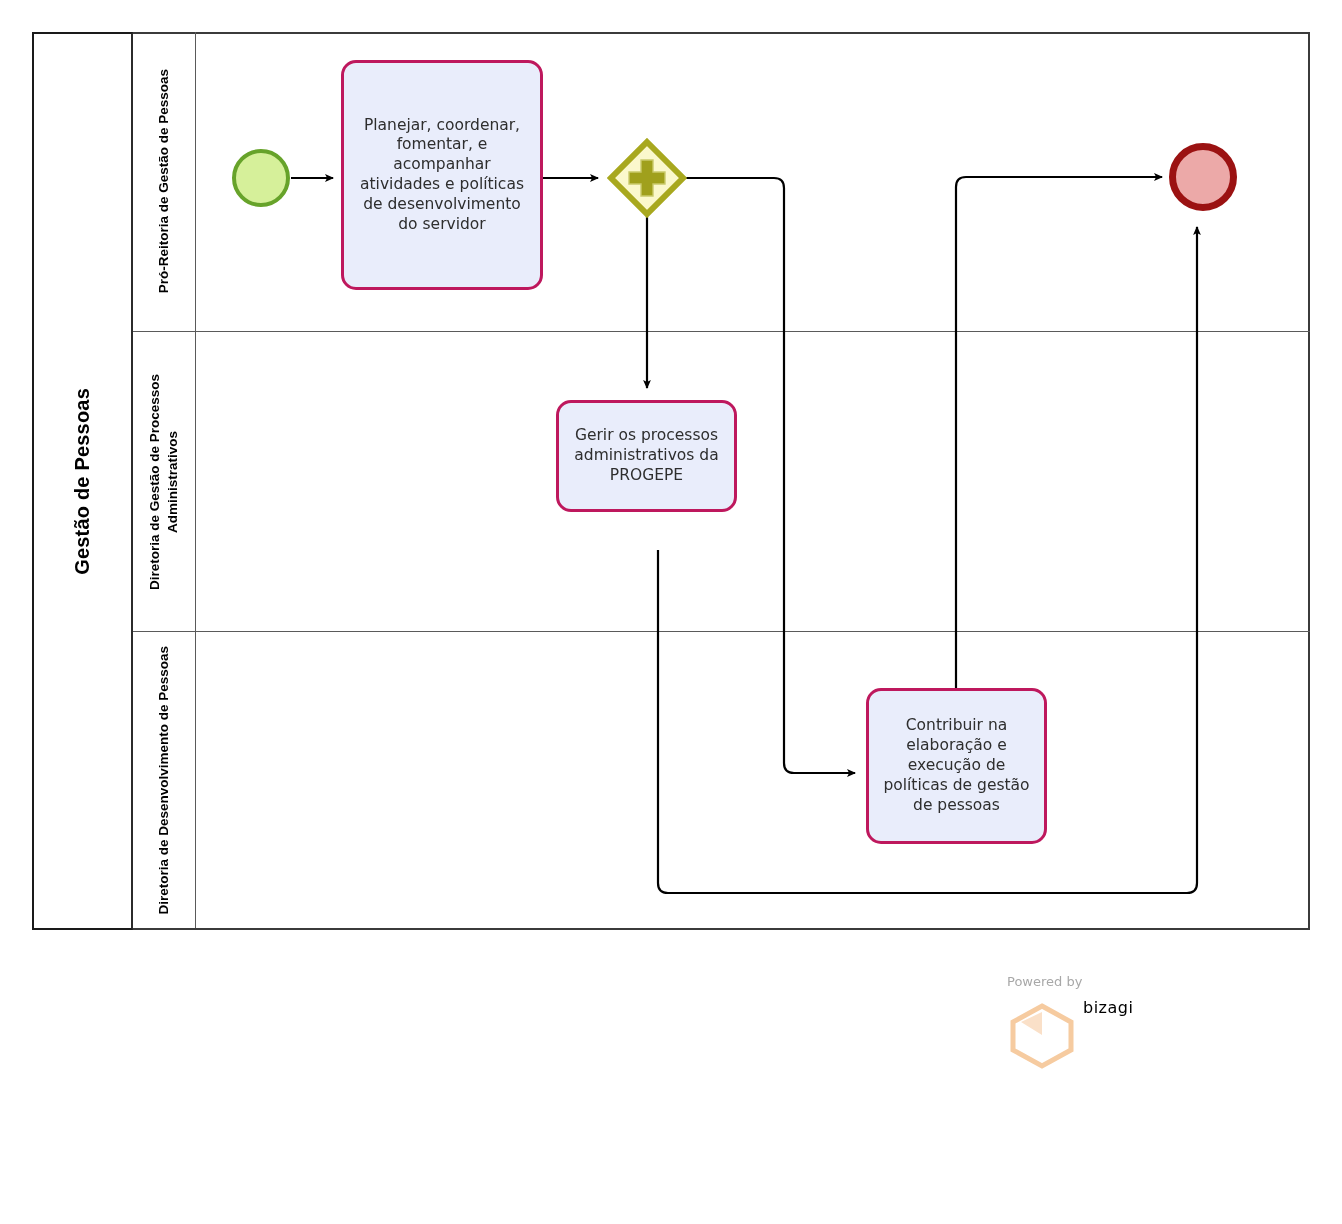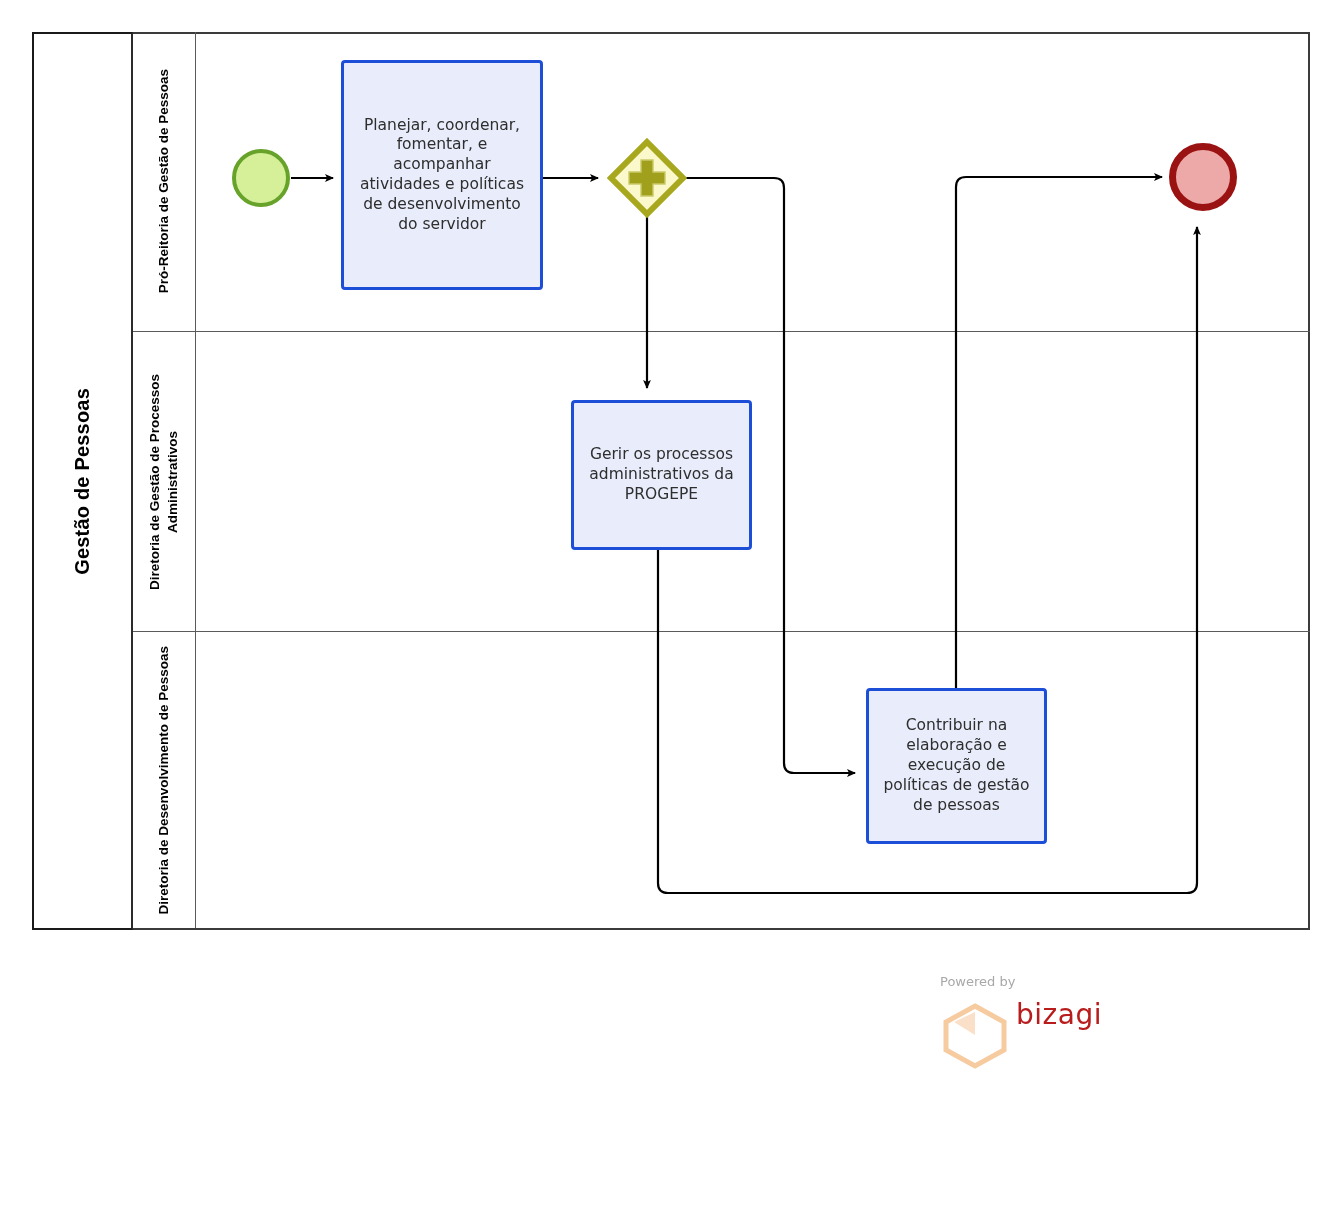--- a/index.html
+++ b/index.html
@@ -88,22 +88,22 @@
     color: #000000;
     line-height: 1.3;
     text-align: center;
     max-height: 100%;
   }
   
   .bpmn-task {
     position: absolute;
     box-sizing: border-box;
     background: #e9edfb;
-    border: 3px solid #1d4ed8;
-    border-radius: 4px;
+    border: 3px solid #be185d;
+    border-radius: 15px;
     display: flex;
     align-items: center;
     justify-content: center;
     padding: 4px 8px;
   }
   .bpmn-task span {
     font-size: 15.5px;
     line-height: 1.28;
     color: #2e2e2e;
     text-align: center;
@@ -121,40 +121,40 @@
   .event-end {
     background: #eca9a8;
     border: 7px solid #9b1212;
   }
   .gateway {
     position: absolute;
   }
   
   .watermark {
     position: absolute;
-    left: 940px;
+    left: 1007px;
     top: 974px;
     width: 260px;
     height: 96px;
     pointer-events: none;
   }
   .wm-powered {
     position: absolute;
     left: 0px;
     top: 0px;
     font-size: 13px;
     color: #a8a8a8;
     font-family: "DejaVu Sans", sans-serif;
   }
   .wm-bizagi {
     position: absolute;
     left: 76px;
     top: 24px;
-    font-size: 28px;
-    color: #b91c1c;
+    font-size: 16px;
+    color: #000000;
     letter-spacing: 0.5px;
     font-family: "DejaVu Sans", sans-serif;
   }
   .wm-modeler {
     position: absolute;
     left: 74px;
     top: 40px;
     font-size: 42px;
     color: #f6cba0;
     font-family: "DejaVu Sans", sans-serif;
@@ -220,21 +220,21 @@
     <span>Planejar, coordenar, fomentar, e acompanhar atividades e políticas de desenvolvimento do servidor</span>
   </div>
 
   <div class="gateway" style="left:607px; top:138px; width:80px; height:80px;">
     <svg width="80" height="80" viewBox="0 0 80 80">
       <polygon points="40,4 76,40 40,76 4,40" fill="#fbf8cc" stroke="#a8a81e" stroke-width="6"></polygon>
       <path d="M34,22 L46,22 L46,34 L58,34 L58,46 L46,46 L46,58 L34,58 L34,46 L22,46 L22,34 L34,34 Z" fill="#a0a01c" stroke="#c9c96a" stroke-width="1.4"></path>
     </svg>
   </div>
 
-  <div class="bpmn-task" style="left:556px; top:400px; width:181px; height:150px;margin-left:15px;">
+  <div class="bpmn-task" style="left:556px; top:400px; width:181px; height:112px;">
     <span>Gerir os processos administrativos da PROGEPE</span>
   </div>
 
   <div class="bpmn-task" style="left:866px; top:688px; width:181px; height:156px;">
     <span>Contribuir na elaboração e execução de políticas de gestão de pessoas</span>
   </div>
 
   <div class="event-circle event-end" style="left:1169px; top:143px; width:68px; height:68px;"></div>
 
   <div class="watermark">

